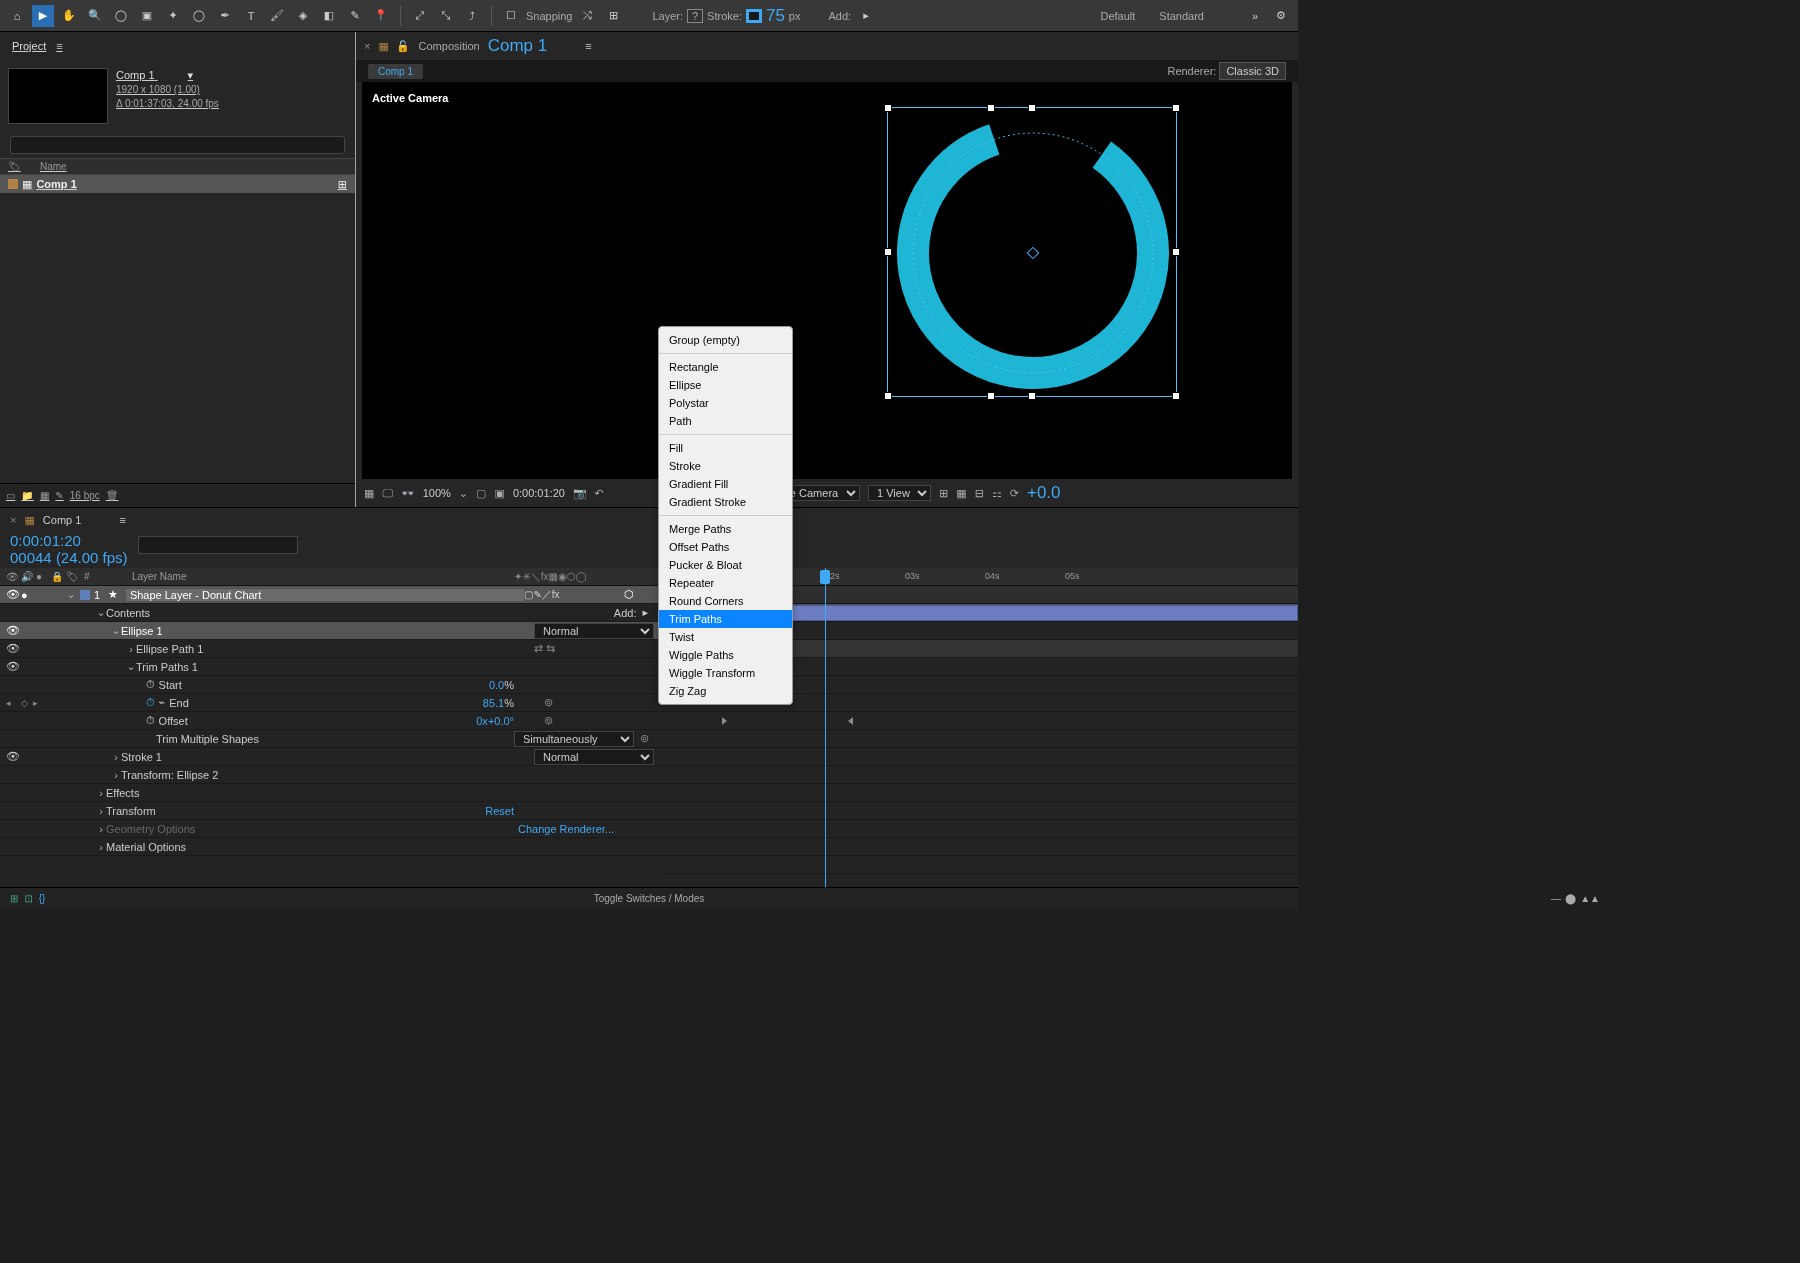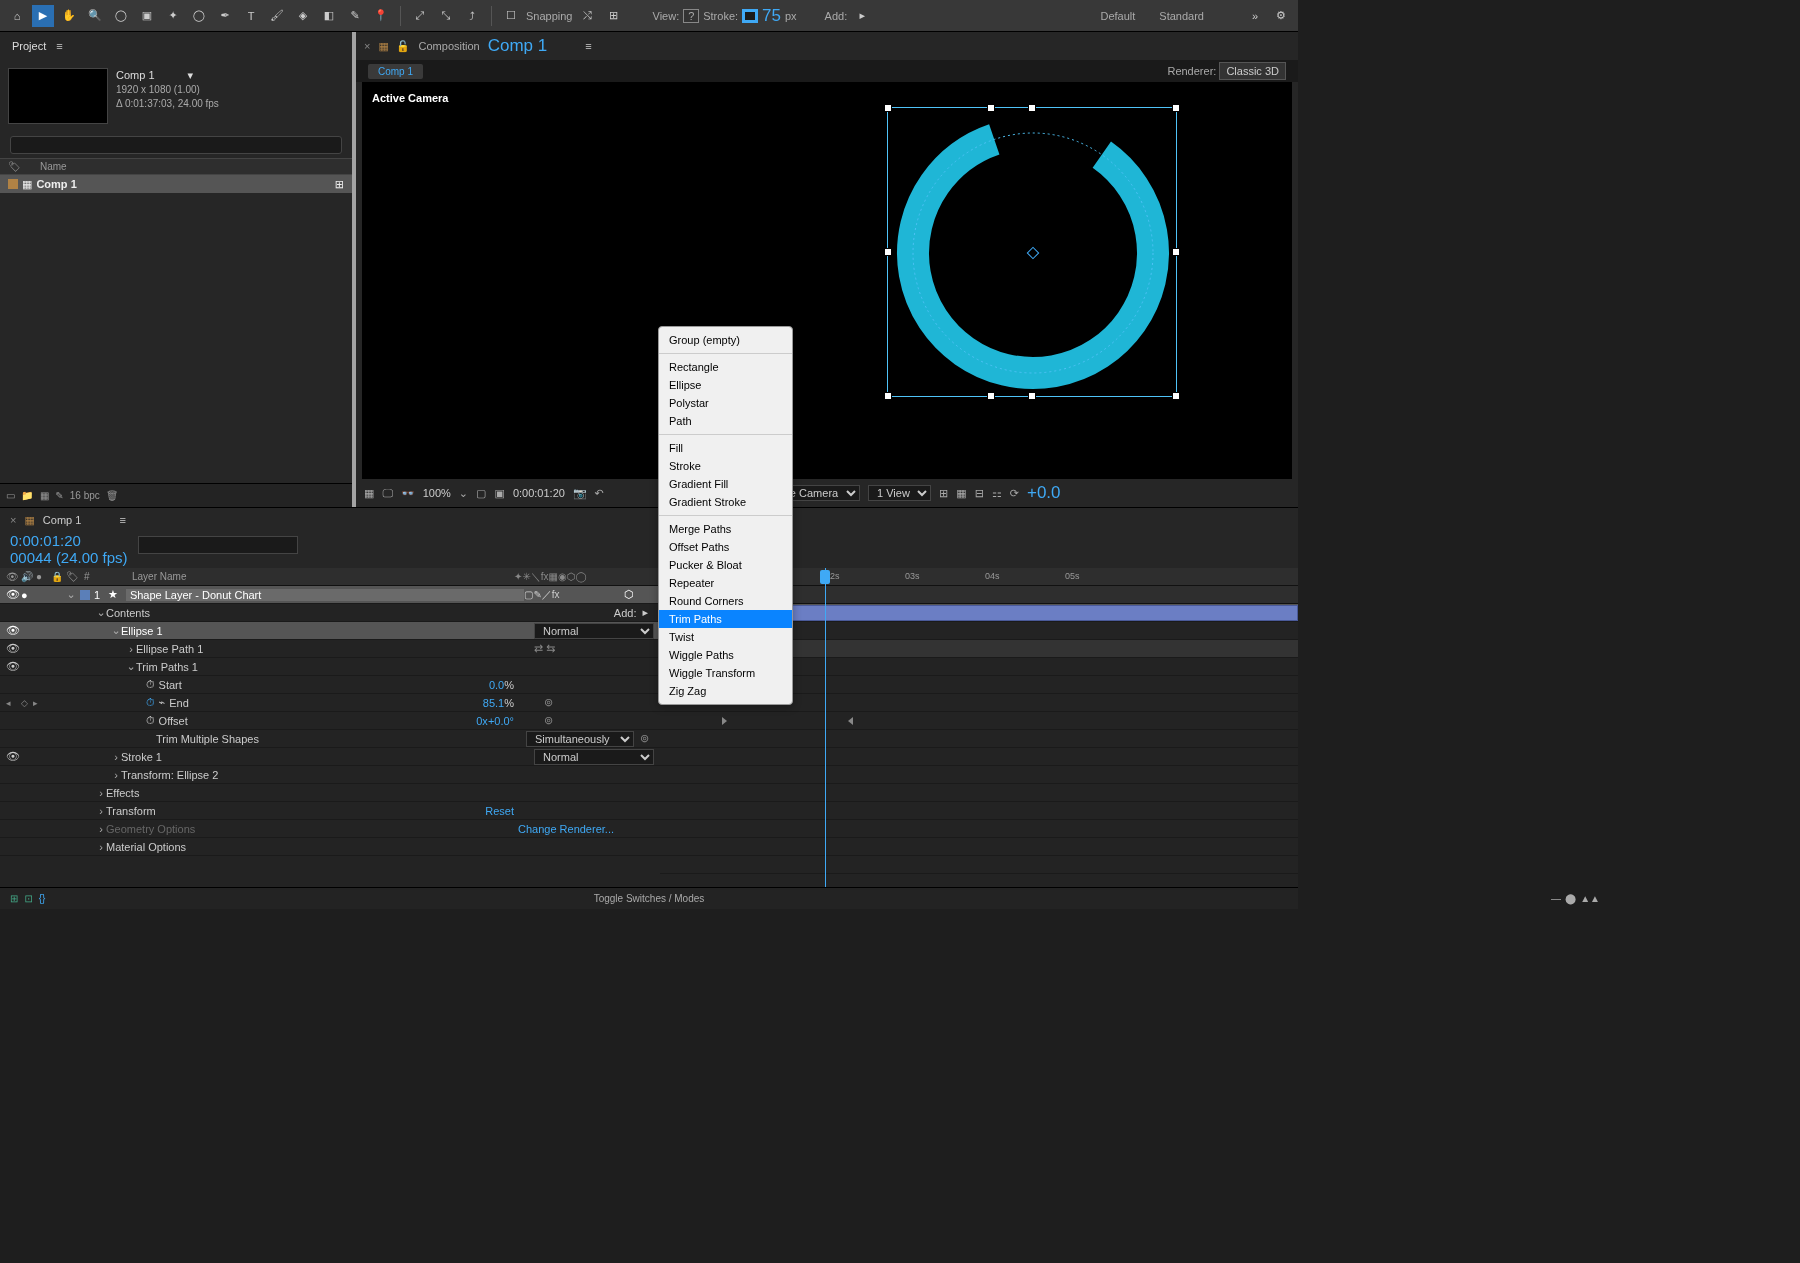--- a/index.html
+++ b/index.html
@@ -5,21 +5,21 @@
 * { margin:0; padding:0; box-sizing:border-box; font-family:'Segoe UI',Arial,sans-serif; }
 body { background:#1e1e1e; color:#ccc; font-size:11px; overflow:hidden; width:1298px; height:910px; }
 .toolbar { height:32px; background:#383838; display:flex; align-items:center; padding:0 6px; gap:4px; border-bottom:1px solid #000; }
 .tool-icon { width:22px; height:22px; display:flex; align-items:center; justify-content:center; color:#ccc; cursor:pointer; }
 .tool-icon.active { background:#2a6fb3; color:#fff; }
 .tool-sep { width:1px; height:20px; background:#555; margin:0 4px; }
 .toolbar-label { color:#aaa; font-size:11px; }
 .toolbar-link { color:#3fa9f5; font-size:17px; cursor:pointer; }
 .swatch { width:16px; height:14px; border:1px solid #888; }
 .main { display:flex; height:475px; }
-.project-panel { width:356px; background:#262626; border-right:4px solid #a3a3a3; display:flex; flex-direction:column; }
+.project-panel { width:356px; background:#262626; border-right:1px solid #a3a3a3; display:flex; flex-direction:column;text-decoration:underline; }
 .panel-tab { height:28px; display:flex; align-items:center; padding:0 12px; gap:10px; background:#262626; }
 .panel-tab-title { color:#ddd; font-size:11px; }
 .comp-info { display:flex; padding:8px; gap:8px; }
 .comp-thumb { width:100px; height:56px; background:#000; border:1px solid #444; }
 .comp-meta { font-size:10px; color:#aaa; line-height:1.4; }
 .comp-meta .name { color:#ddd; font-size:11px; }
 .search-row { padding:4px 10px; }
 .search-row input { width:100%; background:#1a1a1a; border:1px solid #444; color:#ccc; padding:2px 6px; font-size:11px; border-radius:3px; }
 .project-list-header { display:flex; padding:2px 8px; background:#2e2e2e; font-size:10px; color:#999; border-top:1px solid #444; border-bottom:1px solid #444; }
 .project-row { display:flex; align-items:center; padding:2px 8px; background:#555; font-size:11px; color:#eee; justify-content:space-between; height:18px; }
@@ -88,21 +88,21 @@
   <div class="tool-sep"></div>
   <div class="tool-icon">⤢</div>
   <div class="tool-icon">⤡</div>
   <div class="tool-icon">⤴</div>
   <div class="tool-sep"></div>
   <div class="tool-icon">☐</div>
   <span class="toolbar-label">Snapping</span>
   <div class="tool-icon">⤭</div>
   <div class="tool-icon">⊞</div>
   <div style="width:20px"></div>
-  <span class="toolbar-label">View:</span>
+  <span class="toolbar-label">Layer:</span>
   <div class="swatch" style="background:#333;display:flex;align-items:center;justify-content:center;color:#aaa">?</div>
   <span class="toolbar-label">Stroke:</span>
   <div class="swatch" style="background:#1a1a1a;border:3px solid #3fa9f5"></div>
   <span class="toolbar-link">75</span>
   <span class="toolbar-label">px</span>
   <div style="width:20px"></div>
   <span class="toolbar-label">Add:</span>
   <div class="tool-icon">▸</div>
   <div style="flex:1"></div>
   <span class="toolbar-label" style="margin-right:20px">Default</span>
@@ -313,21 +313,21 @@
         <span>⏱</span>
         <span style="margin-left:4px;flex:1">Offset</span>
         <span class="prop-val">0x</span>
           <span class="prop-val">+0.0°</span>
         <span style="width:140px;padding-left:30px;color:#888">⊚</span>
       </div>
 
       <div class="layer-row">
         <span class="indent" style="width:150px"></span>
         <span style="flex:1">Trim Multiple Shapes</span>
-        <select class="dd" style="width:108px"><option>Simultaneously</option></select>
+        <select class="dd" style="width:120px"><option>Simultaneously</option></select>
         <span style="width:20px;padding-left:6px;color:#888">⊚</span>
       </div>
 
       <div class="layer-row">
         <span style="width:15px">👁</span>
         <span class="indent" style="width:90px"></span>
         <span class="twirl">›</span>
         <span style="flex:1">Stroke 1</span>
         <select class="dd" style="width:120px"><option>Normal</option></select>
       </div>

